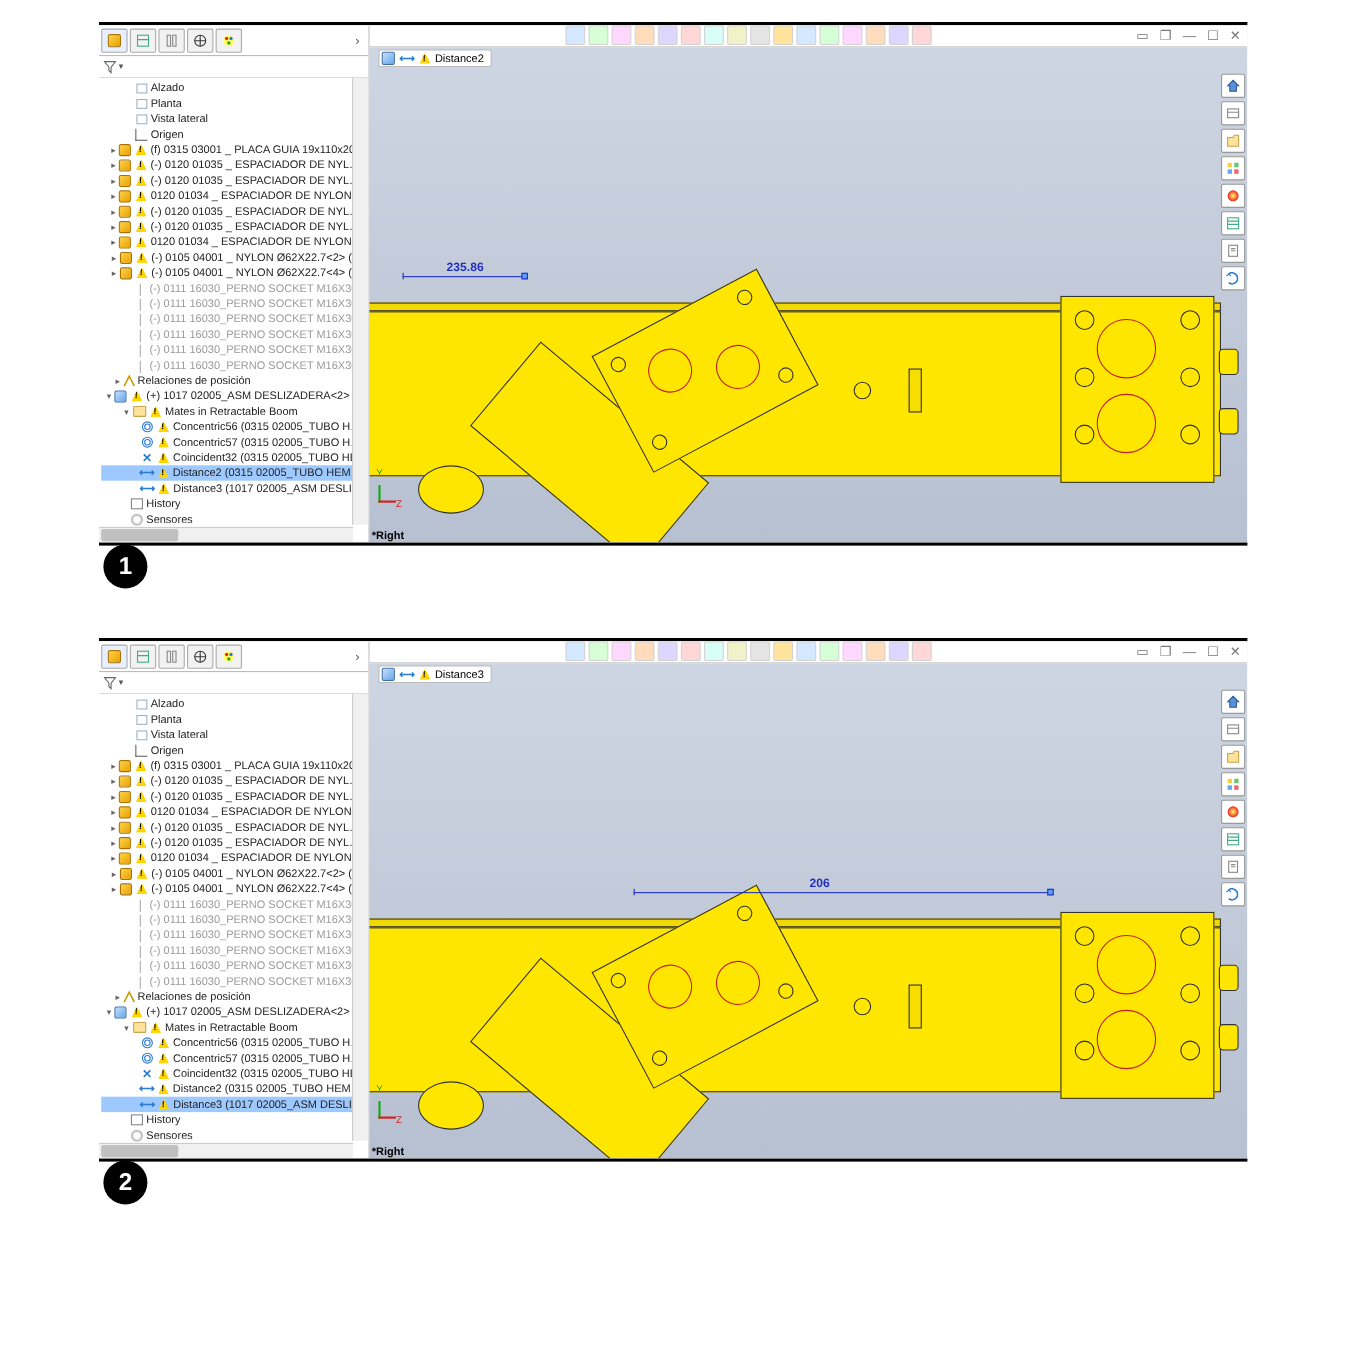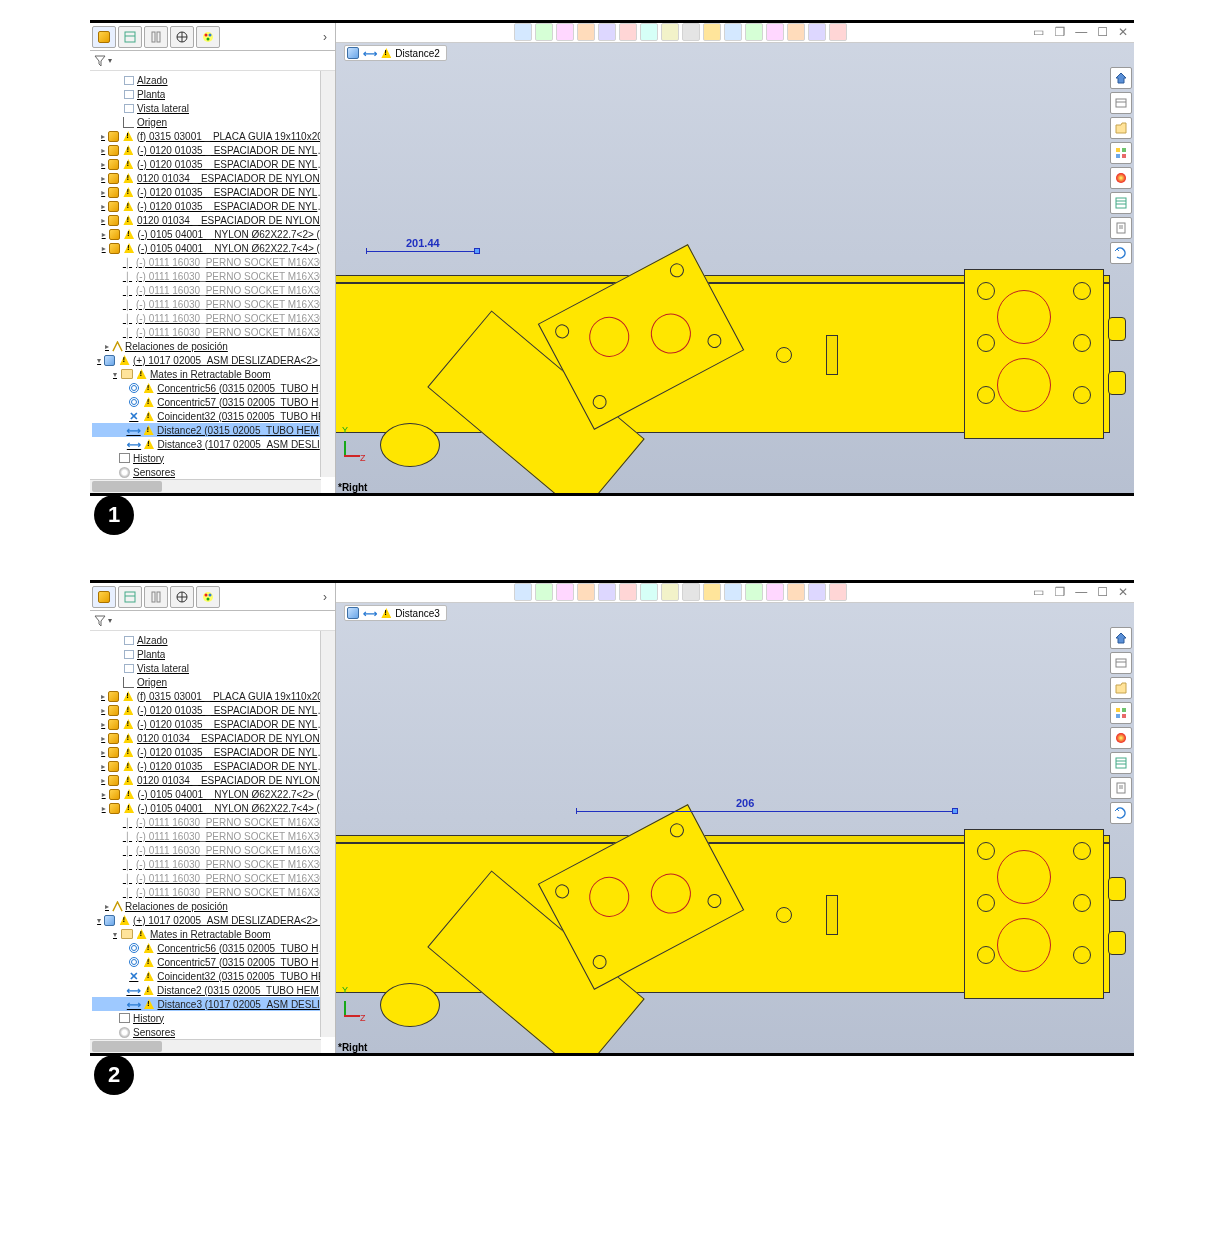--- a/index.html
+++ b/index.html
@@ -14,21 +14,21 @@
   .tree-col { width: 246px; flex: 0 0 246px; border-right: 1px solid #bbb; background: #fff; display: flex; flex-direction: column; }
   .tree-tabs { display: flex; align-items: center; height: 28px; border-bottom: 1px solid #bbb; padding: 0 2px; gap: 2px; }
   .tree-tabs .tab { width: 24px; height: 22px; border: 1px solid #aaa; border-radius: 2px; display: flex; align-items: center; justify-content: center; background: #f2f2f2; }
   .tree-tabs .tab.active { background: #e8f0ff; }
   .tree-tabs .spacer { flex: 1; }
   .tree-tabs .chev { color: #555; font-size: 12px; padding: 0 6px; }
   
   .filter-row { height: 20px; display: flex; align-items: center; padding: 0 4px; border-bottom: 1px solid #ddd; color: #555; }
   .filter-row .drop { font-size: 8px; margin-left: 2px; }
   
-  .tree-scroll { flex: 1; overflow: hidden; position: relative; padding: 2px 0 2px 2px; text-decoration: underline; }
+  .tree-scroll { flex: 1; overflow: hidden; position: relative; padding: 2px 0 2px 2px; }
   .tree-scroll::after { content: ""; position: absolute; right: 0; top: 0; bottom: 16px; width: 14px; background: #f0f0f0; border-left: 1px solid #ccc; }
   .tree-scroll::before { content: ""; position: absolute; right: 1px; top: 2px; width: 12px; height: 60px; background: #c0c0c0; border-radius: 2px; }
   .hscroll { position: absolute; left: 0; right: 14px; bottom: 0; height: 14px; background: #f0f0f0; border-top: 1px solid #ccc; }
   .hscroll .thumb { position: absolute; left: 2px; top: 1px; width: 70px; height: 11px; background: #c0c0c0; border-radius: 2px; }
   
   .row { display: flex; align-items: center; height: 14px; white-space: nowrap; overflow: hidden; color: #222; }
   .row .txt { overflow: hidden; text-overflow: ellipsis; }
   .row.sel { background: #9ec9ff; }
   .ind { display: inline-block; }
   .exp { width: 10px; text-align: center; color: #666; font-size: 8px; }
@@ -527,21 +527,21 @@
               <div class="bhole" style="left:108px;top:116px;width:18px;height:18px"></div>
               <div class="rhole" style="left:32px;top:20px;width:54px;height:54px"></div>
               <div class="rhole" style="left:32px;top:88px;width:54px;height:54px"></div>
             </div>
       <div class="round" style="left:44px;top:170px;width:60px;height:44px"></div>
       <div class="round" style="right:8px;top:64px;width:18px;height:24px;border-radius:4px"></div>
       <div class="round" style="right:8px;top:118px;width:18px;height:24px;border-radius:4px"></div>
     </div>
         <div class="dim-line" style="left:30px;top:228px;width:112px"></div>
         <div class="dim-handle" style="left:138px;top:225px"></div>
-        <div class="dim-label" style="left:70px;top:214px">201.44</div>
+        <div class="dim-label" style="left:70px;top:214px">235.86</div>
         <div class="triad">
           <div class="ax y"></div>
             <div class="ax z"></div>
           <span class="ylab">Y</span>
           <span class="zlab">Z</span>
         </div>
         <div class="view-name">*Right</div>
       </div>
     </div>
     <div class="badge-num">1</div>

